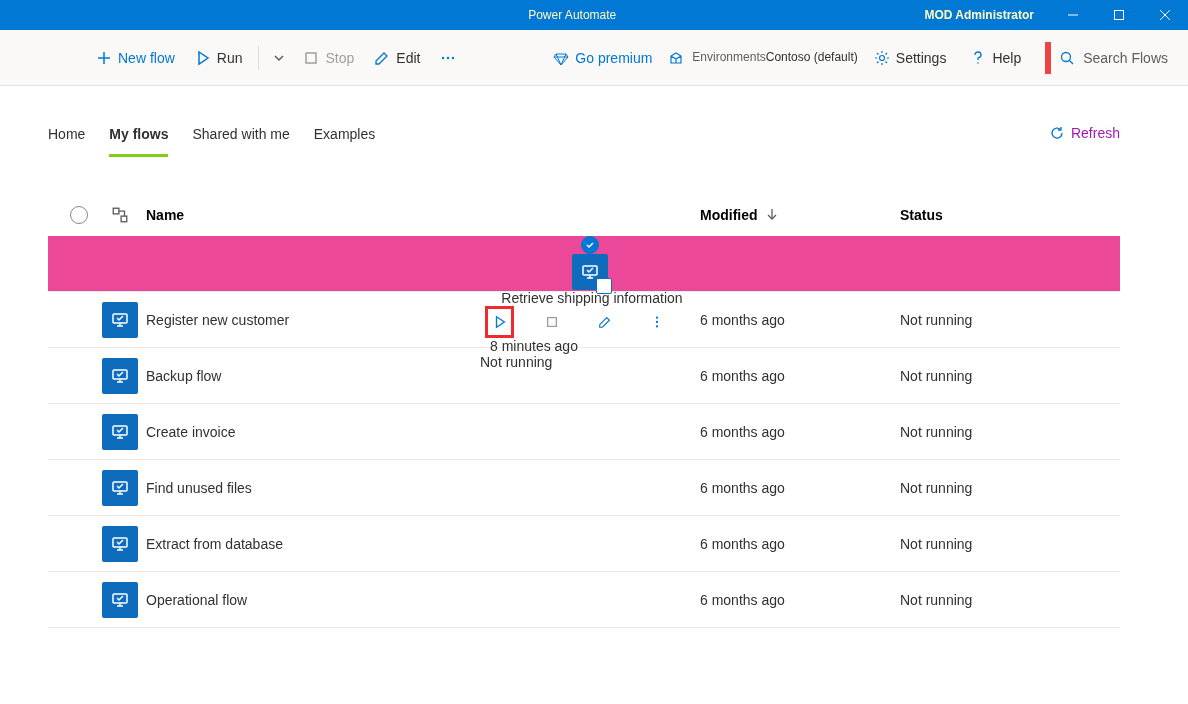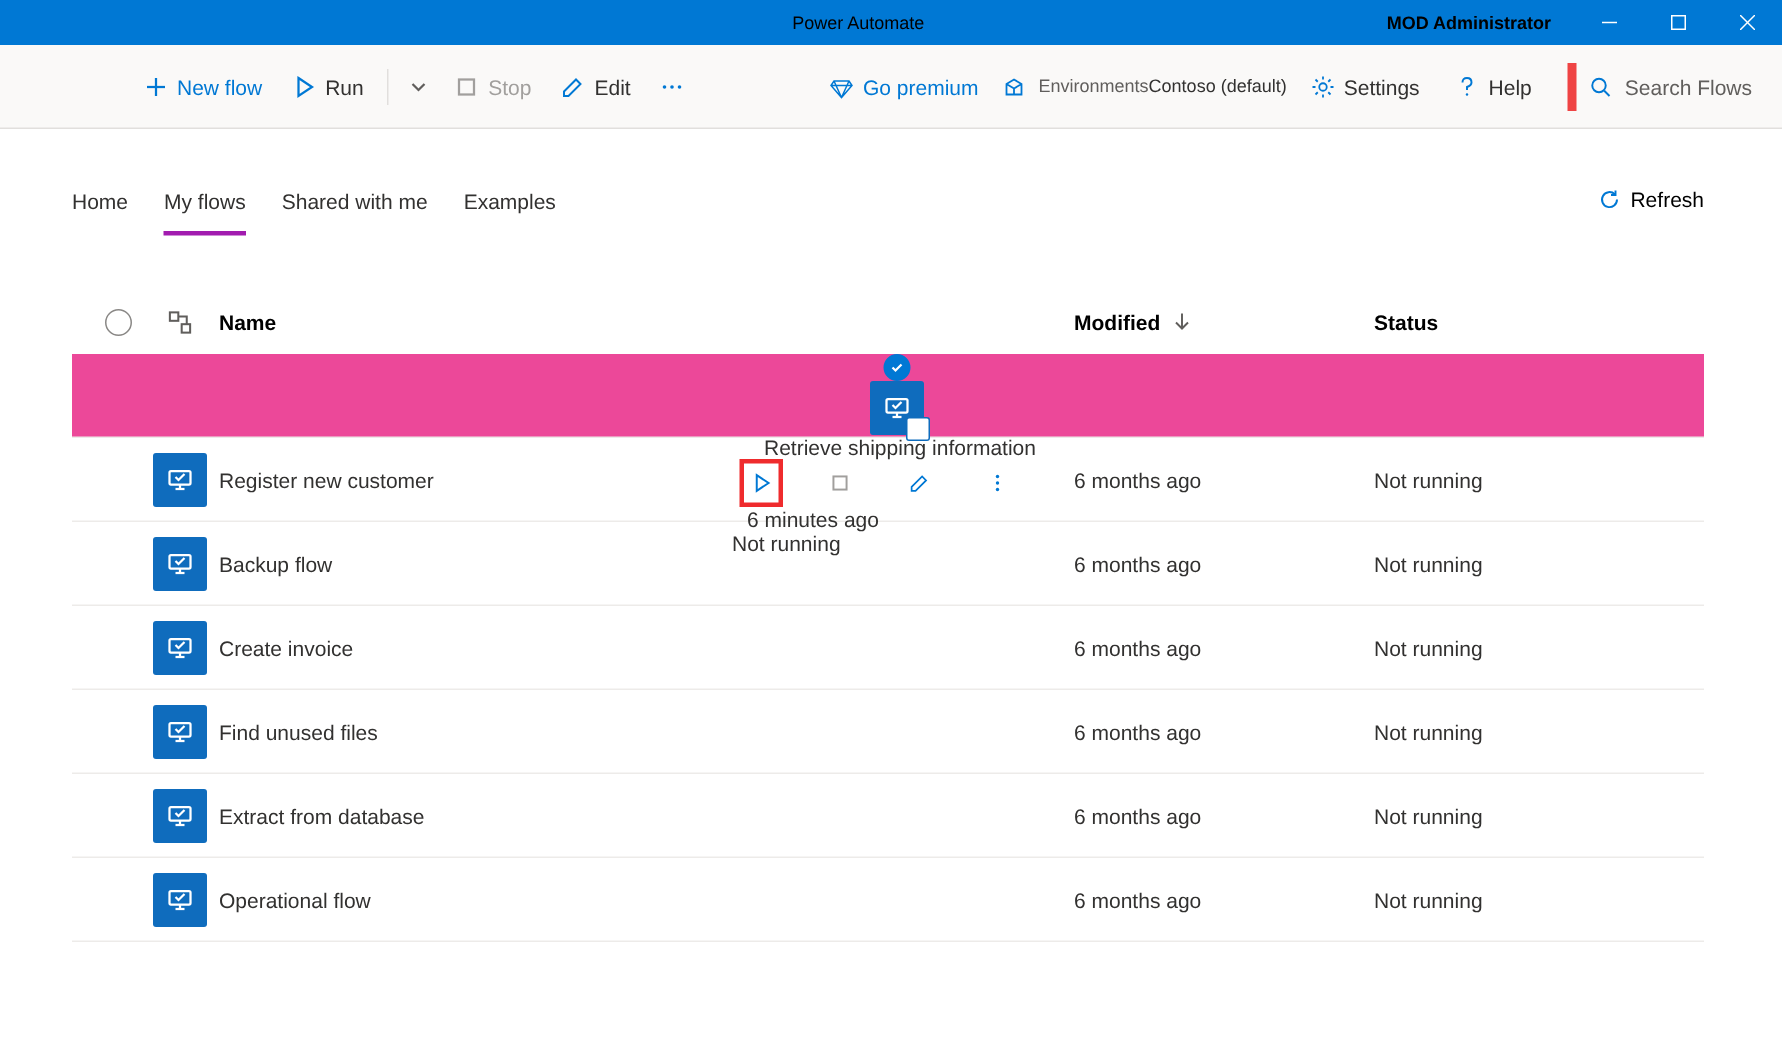--- a/index.html
+++ b/index.html
@@ -1,19 +1,19 @@
 <!DOCTYPE html>
 <html><head>
 <meta charset="utf-8">
 <style>
   * { box-sizing: border-box; margin: 0; padding: 0; font-family: "Segoe UI", -apple-system, sans-serif; }
   body { width: 1188px; height: 704px; background: #fff; overflow: hidden; font-size: 14px; color: #323130; }
 
   
-  .titlebar { height: 30px; background: #0078d4; color: #000000; display: flex; align-items: center; }
+  .titlebar { height: 30px; background: #0078d4; color: #fef9c3; display: flex; align-items: center; }
   .titlebar-center { flex: 1; text-align: center; font-size: 12px; }
   .titlebar-user { font-size: 12px; font-weight: 600; padding-right: 16px; }
   .window-controls { display: flex; }
   .window-btn { width: 46px; height: 30px; display: flex; align-items: center; justify-content: center; cursor: pointer; }
   .window-btn svg { width: 10px; height: 10px; }
 
   
   .cmdbar { height: 56px; border-bottom: 1px solid #e1dfdd; background: #faf9f8; display: flex; align-items: center; padding: 0 12px; }
   .cmdbar-left { display: flex; align-items: center; gap: 4px; }
   .cmdbar-right { margin-left: auto; display: flex; align-items: center; gap: 8px; }
@@ -22,26 +22,26 @@
   .cmd-btn.disabled { color: #a19f9d; }
   .cmd-divider { width: 1px; height: 24px; background: #e1dfdd; margin: 0 4px; }
   .icon { display: inline-flex; width: 16px; height: 16px; align-items: center; justify-content: center; }
   .env-block { display: flex; align-items: center; gap: 8px; cursor: pointer; }
   .env-text { display: flex; flex-direction: row; line-height: 1.2; font-size: 12px; }
   .env-text .label { color: #605e5c; }
   .env-text .val { color: #323130; }
   .search-box { display: flex; align-items: center; gap: 8px; padding: 0 8px; height: 32px; color: #605e5c; border-left: 6px solid #ef4444; margin-left: 8px; }
 
   
-  .page { padding: 32px 52px 0 48px; }
+  .page { padding: 32px 68px 0 48px; }
   .tabs-row { display: flex; align-items: center; border-bottom: 1px solid transparent; }
   .tabs { display: flex; gap: 24px; }
   .tab { padding: 8px 0 12px 0; cursor: pointer; color: #323130; }
-  .tab.active { font-weight: 400; border-bottom: 3px solid #a21caf; }
-  .refresh { margin-left: auto; display: flex; align-items: center; gap: 6px; color: #000000; cursor: pointer; padding-bottom: 10px;}
+  .tab.active { font-weight: 700; border-bottom: 3px solid #84cc16; }
+  .refresh { margin-left: auto; display: flex; align-items: center; gap: 6px; color: #a21caf; cursor: pointer; padding-bottom: 10px;}
 
   
   .table { margin-top: 36px; }
   .thead { display: flex; align-items: center; height: 42px; color: #000000; font-weight: 600; padding-left: 12px; }
   .col-select { width: 38px; display: flex; justify-content: center; }
   .col-icon { width: 44px; display: flex; justify-content: center; }
   .col-name { flex: 1; padding-left: 4px; }
   .col-actions { width: 210px; display: flex; justify-content: flex-end; gap: 24px; padding-right: 24px; }
   .col-modified { width: 200px; display: flex; align-items: center; gap: 8px; }
   .col-status { width: 220px; }
@@ -272,21 +272,21 @@
               </svg>
             </div>
             <div class="row-action">
               <svg width="14" height="14" viewBox="0 0 16 16">
                 <circle cx="8" cy="3" r="1.3" fill="#0078d4"></circle>
                 <circle cx="8" cy="8" r="1.3" fill="#0078d4"></circle>
                 <circle cx="8" cy="13" r="1.3" fill="#0078d4"></circle>
               </svg>
             </div>
           </div>
-          <div class="col-modified">6 minutes ago</div>
+          <div class="col-modified">8 minutes ago</div>
           <div class="col-status">Not running</div>
         </div>
         <div class="row">
           <div class="col-select"></div>
           <div class="col-icon">
             <div class="flow-icon-box">
               <svg viewBox="0 0 20 20">
                 <rect x="3" y="4" width="14" height="9" rx="1" fill="none" stroke="#fff" stroke-width="1.5"></rect>
                 <line x1="7" y1="16" x2="13" y2="16" stroke="#fff" stroke-width="1.5"></line>
                 <line x1="10" y1="13" x2="10" y2="16" stroke="#fff" stroke-width="1.5"></line>

